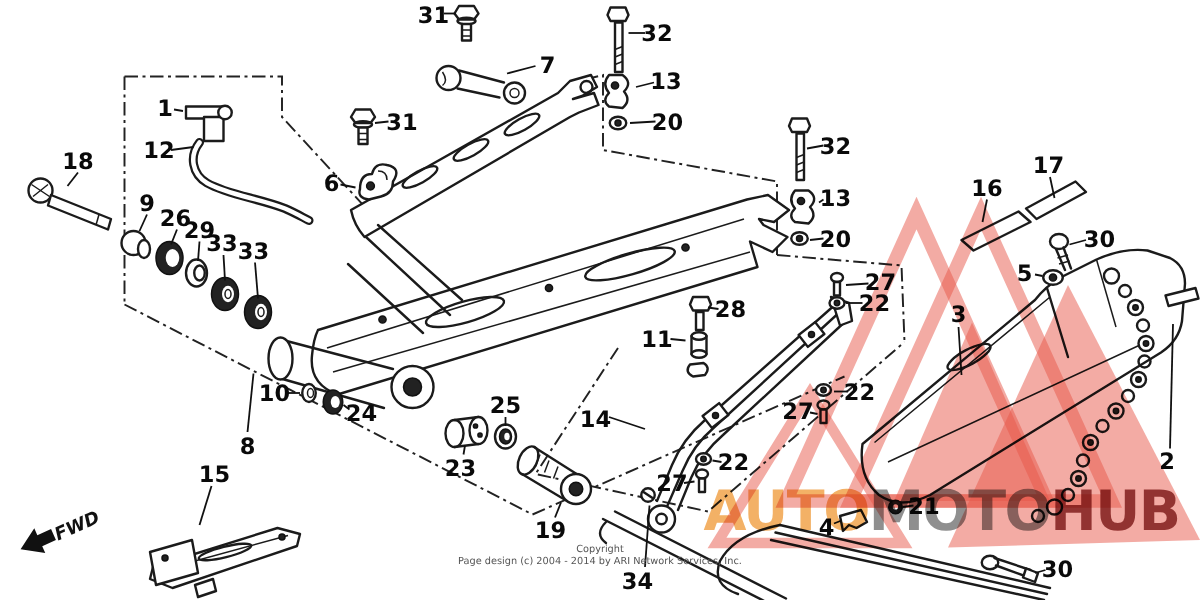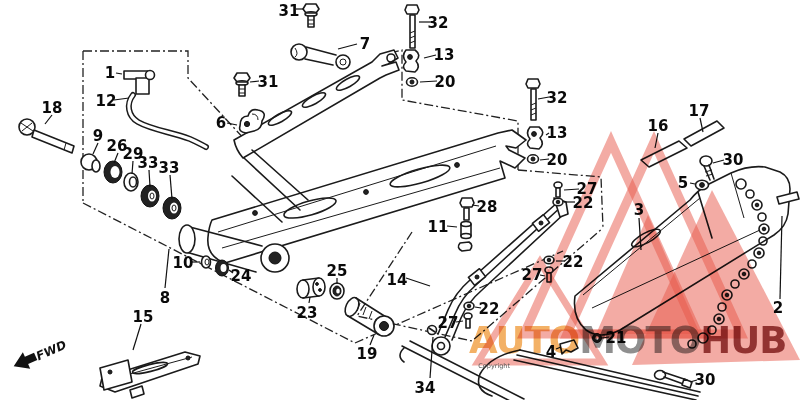--- a/index.html
+++ b/index.html
@@ -10,21 +10,21 @@
   .lnf{stroke:#1b1b1b;stroke-width:1.6;fill:#ffffff;stroke-linejoin:round;}
   .thin{stroke:#1b1b1b;stroke-width:1;fill:none;}
   .dk{fill:#222;stroke:#111;stroke-width:1;}
   .dashdot{stroke:#222;stroke-width:1.3;fill:none;stroke-dasharray:9 3 2 3;}
   .leader{stroke:#111;stroke-width:1.2;}
   .plabel{font:bold 15px "DejaVu Sans","Liberation Sans",sans-serif;fill:#0a0a0a;cursor:pointer;}
   #wmtext{position:absolute;left:469px;top:322px;width:340px;font-weight:800;
           font-size:37px;letter-spacing:-1px;line-height:1;mix-blend-mode:multiply;
           font-family:"DejaVu Sans","Liberation Sans",sans-serif;white-space:nowrap;}
   #wmlogo{position:absolute;left:0;top:0;mix-blend-mode:multiply;}
-  #footer{position:absolute;left:290px;top:362px;width:220px;text-align:right;
+  #footer{position:absolute;left:290px;top:362px;width:220px;text-align:center;
           font-size:6.5px;color:#555;line-height:1.25;
           font-family:"DejaVu Sans","Liberation Sans",sans-serif;}
   #fwd{position:absolute;left:8px;top:332px;width:60px;height:46px;}
 </style>
 </head>
 <body>
 
 <div id="stage">
 
   <svg id="art" width="800" height="400" viewBox="0 0 800 400">
@@ -442,14 +442,15 @@
 
   <svg id="fwd" viewBox="0 0 60 46">
     <g transform="rotate(-24 24 26)">
       <polygon points="4,26 18,17 18,22 28,22 28,30 18,30 18,35" fill="#111"></polygon>
       <text x="29" y="31" font-size="12" font-weight="bold" font-style="italic" fill="#111" font-family="&quot;DejaVu Sans&quot;,&quot;Liberation Sans&quot;,sans-serif">FWD</text>
     </g>
   </svg>
 
   <div id="footer">
     <div>Copyright</div>
+    <div>Page design (c) 2004 - 2014 by ARI Network Services, Inc.</div>
   </div>
 </div>
 
 </body></html>

